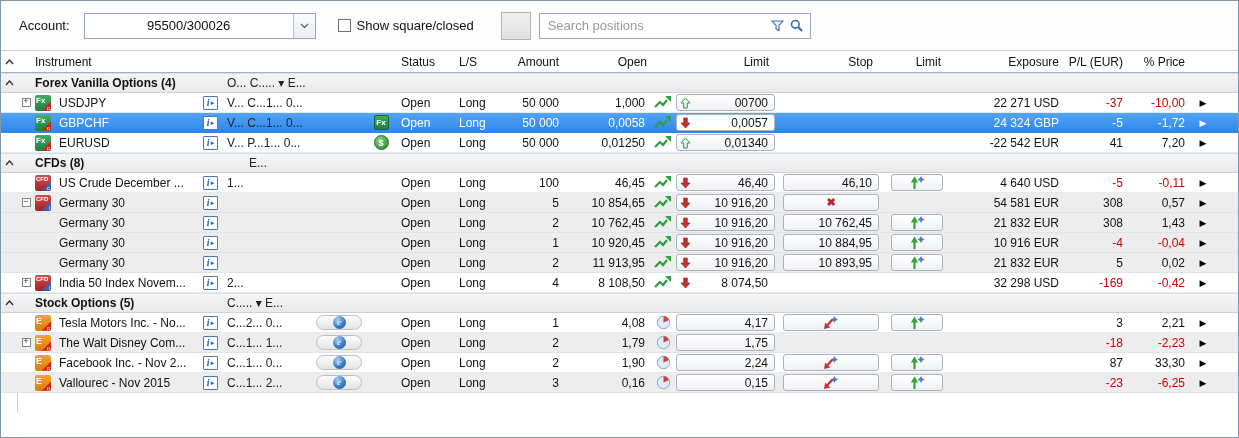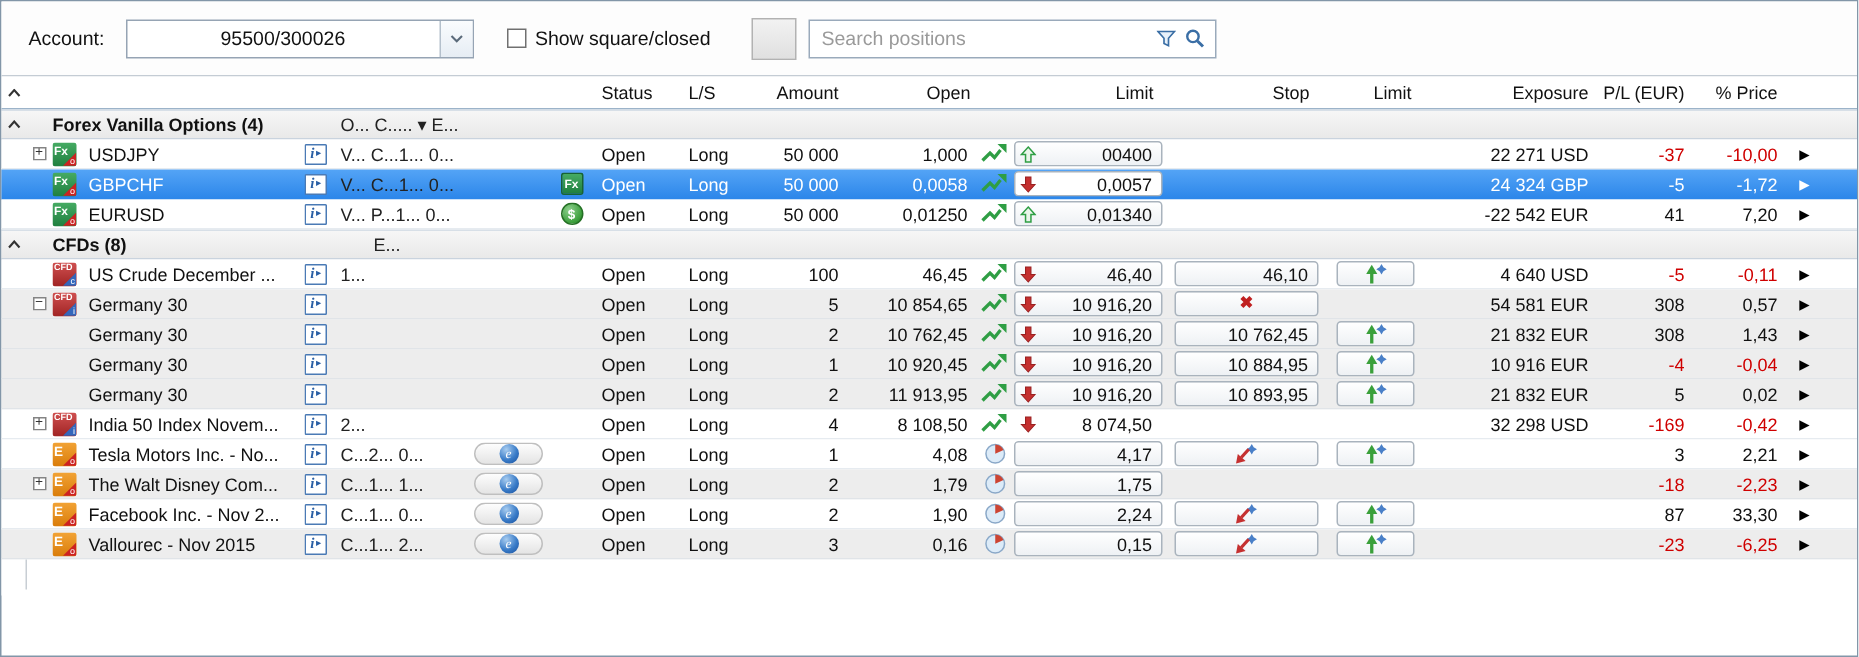--- a/index.html
+++ b/index.html
@@ -130,20 +130,21 @@
     </div>
   </div>
 
   <div class="table" id="tbl">
       <div class="trow thead">
         <div class="cell hdr-caret" style="grid-column:1">
           <svg width="9" height="6" viewBox="0 0 9 6">
             <polyline points="1,5 4.5,1 8,5" fill="none" stroke="#333" stroke-width="1.4"></polyline>
           </svg>
         </div>
+        <div class="cell hc" style="grid-column:2 / span 3"><span style="padding-left:18px">Instrument</span></div>
         <div class="cell hc" style="grid-column:9"><span style="padding-left:8px">Status</span></div>
         <div class="cell hc" style="grid-column:10"><span style="padding-left:10px">L/S</span></div>
         <div class="cell hc r num" style="grid-column:11">Amount</div>
         <div class="cell hc r" style="grid-column:12"><span style="padding-right:4px">Open</span></div>
         <div class="cell hc r" style="grid-column:14"><span style="padding-right:12px">Limit</span></div>
         <div class="cell hc r" style="grid-column:15"><span style="padding-right:12px">Stop</span></div>
         <div class="cell hc r" style="grid-column:16"><span style="padding-right:12px">Limit</span></div>
         <div class="cell hc r num" style="grid-column:17">Exposure</div>
         <div class="cell hc r num" style="grid-column:18">P/L (EUR)</div>
         <div class="cell hc r num" style="grid-column:19">% Price</div>
@@ -190,21 +191,21 @@
             <polygon points="11,0 17,0 17,6" fill="#2f9e44"></polygon>
           </svg>
         </div>
         <div class="cell c-left" style="grid-column:14">
           <div class="obox close-wrap " style="flex:1">
             <span class="oa">
               <svg width="11" height="12" viewBox="0 0 11 12">
                 <path d="M5.5 1 L10 6 H7.3 V11 H3.7 V6 H1 Z" fill="#eaf6ea" stroke="#2f9e44" stroke-width="1"></path>
               </svg>
             </span>
-            <span class="ov">00400</span>
+            <span class="ov">00700</span>
           </div>
         </div>
         <div class="cell c-left" style="grid-column:15"></div>
         <div class="cell c-left" style="grid-column:16"></div>
         <div class="cell num" style="grid-column:17">22 271 USD</div>
         <div class="cell num neg" style="grid-column:18">-37</div>
         <div class="cell num neg" style="grid-column:19">-10,00</div>
         <div class="cell c-center" style="grid-column:20">
           <span class="row-arrow">▶</span>
         </div>
@@ -650,20 +651,29 @@
         </div>
         <div class="cell c-left" style="grid-column:15"></div>
         <div class="cell c-left" style="grid-column:16"></div>
         <div class="cell num" style="grid-column:17">32 298 USD</div>
         <div class="cell num neg" style="grid-column:18">-169</div>
         <div class="cell num neg" style="grid-column:19">-0,42</div>
         <div class="cell c-center" style="grid-column:20">
           <span class="row-arrow">▶</span>
         </div>
       </div>
+      <div class="trow group-row">
+        <div class="cell group-caret" style="grid-column:1">
+          <svg width="9" height="6" viewBox="0 0 9 6">
+            <polyline points="1,5 4.5,1 8,5" fill="none" stroke="#333" stroke-width="1.4"></polyline>
+          </svg>
+        </div>
+        <div class="cell " style="grid-column:2 / span 4"><span style="padding-left:18px">Stock Options (5)</span></div>
+        <div class="cell trunc" style="grid-column:6 / span 2"><span style="padding-left:0px">C..... ▾ E...</span></div>
+      </div>
       <div class="trow pos-row">
         <div class="cell " style="grid-column:1"></div>
         <div class="cell c-center" style="grid-column:2"></div>
         <div class="cell c-left" style="grid-column:3">
           <span class="instr-ic ic-eo">
             <span class="main">E</span>
             <span class="corner corner-red">
               <span>o</span>
             </span>
           </span>

